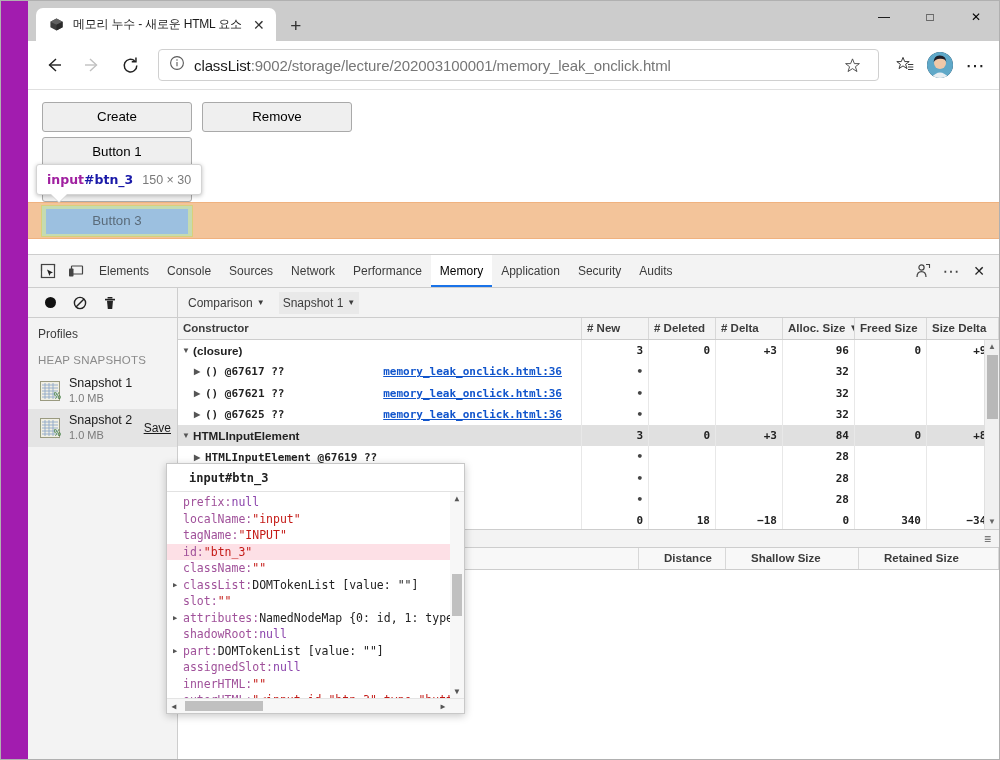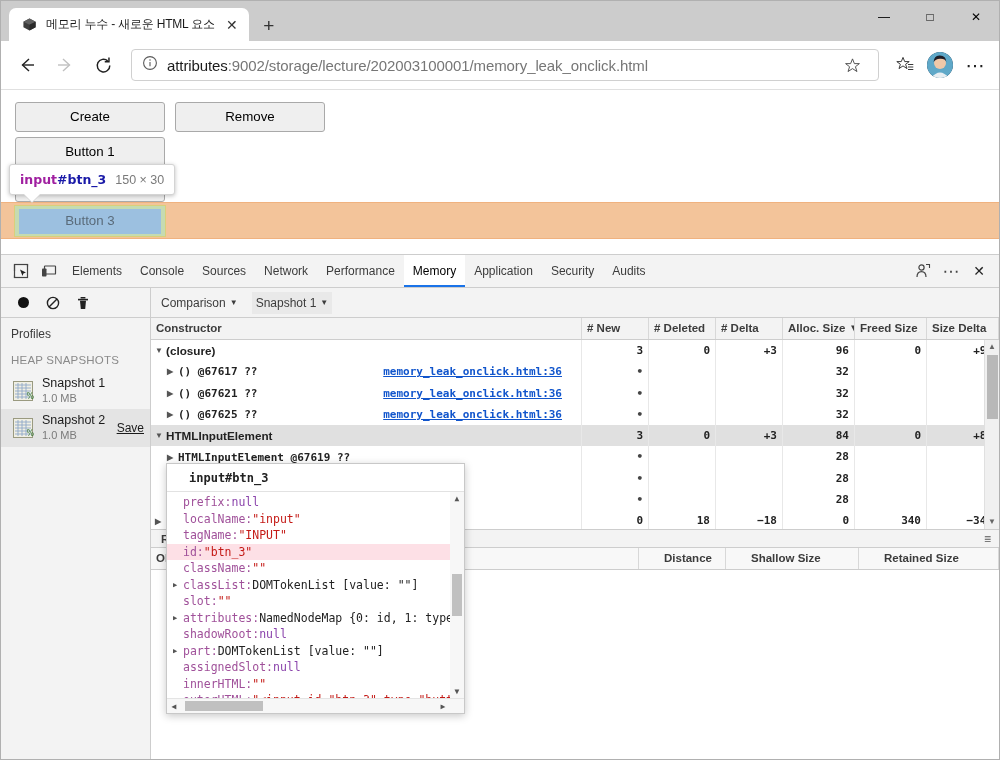--- a/index.html
+++ b/index.html
@@ -7,23 +7,24 @@
     margin: 0; padding: 0;
     width: 1000px; height: 760px;
     overflow: hidden;
     font-family: "Liberation Sans", sans-serif;
     background: #fff;
   }
 
   
   .window {
     width: 1000px; height: 760px;
-    background: #bef264;
+    background: #a21caf;
     display: flex; flex-direction: column;
     border: 1px solid #b0b0b0;
+    padding-left: 27px;
   }
 
   .titlebar {
     height: 40px; background: #cccccc;
     display: flex; align-items: flex-end;
     position: relative; flex: none;
   }
   .tabstrip { display: flex; align-items: flex-end; padding-left: 8px; }
   .tab {
     height: 33px; background: #ffffff;
@@ -403,21 +404,21 @@
       </svg>
     </div>
     <div class="urlbar">
       <span>
         <svg width="16" height="16" viewBox="0 0 16 16">
             <circle cx="8" cy="8" r="6.4" stroke="#5a5a5a" stroke-width="1.1" fill="none"></circle>
             <line x1="8" y1="7" x2="8" y2="11.3" stroke="#5a5a5a" stroke-width="1.1"></line>
             <circle cx="8" cy="4.9" r="0.75" fill="#5a5a5a"></circle>
           </svg>
       </span>
-      <span class="url-text"><span class="host">attributes</span><span>:9002/storage/lecture/202003100001/memory_leak_onclick.html</span></span>
+      <span class="url-text"><span class="host">classList</span><span>:9002/storage/lecture/202003100001/memory_leak_onclick.html</span></span>
       <span class="icon-btn">
         <svg width="17" height="17" viewBox="0 0 18 18">
             <polygon points="9,2 11,7 16.3,7 12.1,10.3 13.7,15.4 9,12.3 4.3,15.4 5.9,10.3 1.7,7 7,7" stroke="#4a4a4a" stroke-width="1" fill="none"></polygon>
           </svg>
       </span>
     </div>
     <div class="icon-btn">
       <svg width="20" height="20" viewBox="0 0 20 20">
         <polygon points="8,2.4 9.7,6.6 14.2,6.6 10.6,9.3 12,13.6 8,10.9 4,13.6 5.4,9.3 1.8,6.6 6.3,6.6" stroke="#3a3a3a" stroke-width="1" fill="none"></polygon>
         <line x1="13" y1="9.5" x2="18.3" y2="9.5" stroke="#3a3a3a" stroke-width="1"></line>

